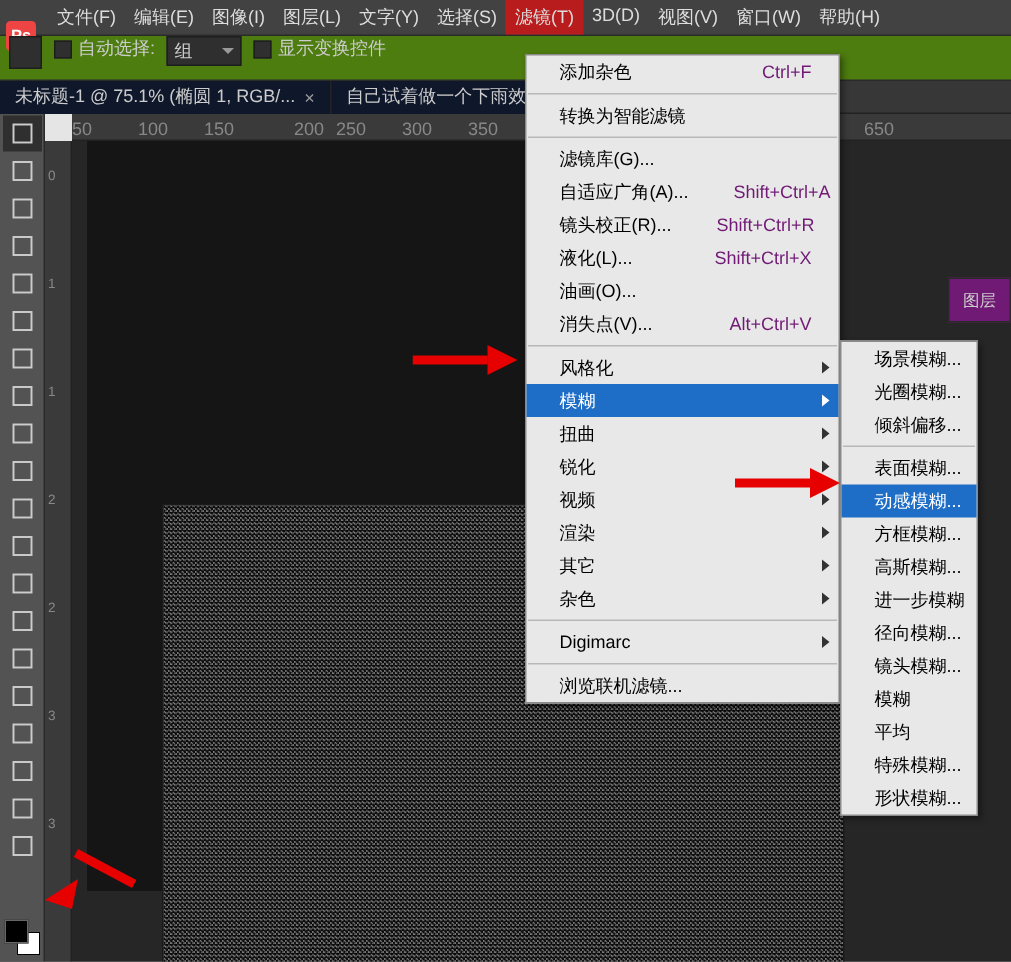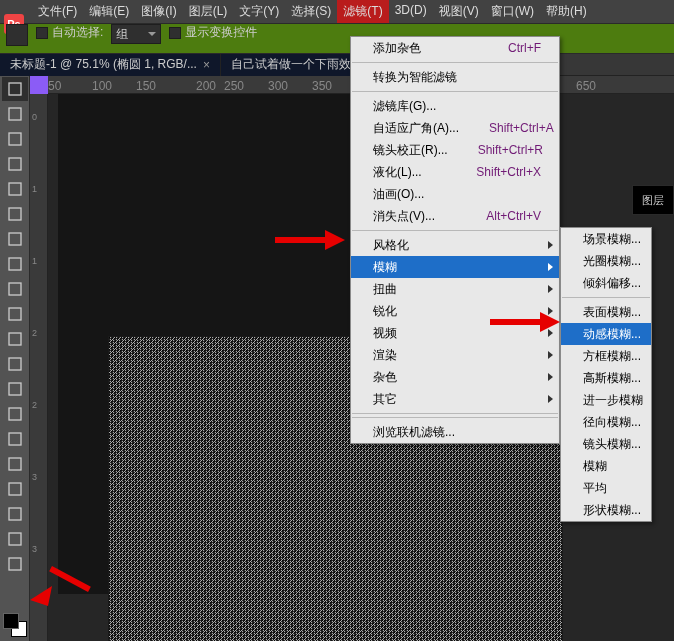--- a/index.html
+++ b/index.html
@@ -9,21 +9,21 @@
   .menubar .mi { padding:3px 6px; color:#ddd; cursor:default; }
   .menubar .mi.active { background:#b91c1c; }
   .optionbar { background:#4d7c0f; height:30px; border-bottom:1px solid #2a2a2a; display:flex; align-items:flex-start; padding:0 6px; gap:8px;}
   .opt-icon { width:22px; height:22px; background:#2f2f2f; border:1px solid #1e1e1e; }
   .checkbox { width:12px; height:12px; background:#2f2f2f; border:1px solid #1e1e1e; display:inline-block; vertical-align:middle; margin-right:4px;}
   .dd { background:#2f2f2f; border:1px solid #1e1e1e; height:20px; min-width:50px; display:flex; align-items:center; padding:0 4px; justify-content:space-between;}
   .dd .caret { width:0;height:0;border-left:4px solid transparent;border-right:4px solid transparent;border-top:4px solid #999;}
   .doc-tabs { background:#373737; height:22px; display:flex; align-items:center; border-bottom:1px solid #222;}
   .doc-tab { background:#0f172a; border-right:1px solid #222; height:22px; display:flex; align-items:center; padding:0 10px; gap:6px; color:#ccc; font-size:11px;}
   .doc-tab .x { color:#999; }
-  .workspace { position:absolute; top:76px; left:0; right:0; bottom:0; background:#8b5cf6; }
+  .workspace { position:absolute; top:76px; left:0; right:0; bottom:0; background:#e5e5e5; }
   .toolbox { position:absolute; left:0; top:0; bottom:0; width:30px; background:#535353; border-right:1px solid #2a2a2a;}
   .tool { width:26px; height:24px; margin:1px 2px; display:flex; align-items:center; justify-content:center; color:#ccc; }
   .tool.sel { background:#2f2f2f; }
   .tool svg { width:16px; height:16px; stroke:#ccc; fill:none; stroke-width:1.3; }
   .swatches { position:absolute; bottom:4px; left:3px; width:24px; height:24px;}
   .sw-bg { position:absolute; right:0; bottom:0; width:16px; height:16px; background:#fff; border:1px solid #000;}
   .sw-fg { position:absolute; left:0; top:0; width:16px; height:16px; background:#000; border:1px solid #666;}
   .ruler-h { position:absolute; left:48px; right:0; top:0; height:18px; background:#3a3a3a; border-bottom:1px solid #222; color:#888; font-size:9px;}
   .ruler-h span { position:absolute; top:3px; }
   .ruler-v { position:absolute; left:30px; top:18px; bottom:0; width:18px; background:#3a3a3a; border-right:1px solid #222;}
@@ -39,21 +39,21 @@
            border:1px solid #1a1a1a;}
   .menu { position:absolute; background:#e8e8e8; border:1px solid #8a8a8a; box-shadow:2px 2px 4px rgba(0,0,0,.4); color:#000;}
   .menu-item { display:flex; align-items:center; height:22px; padding:0 18px 0 22px; position:relative; white-space:nowrap;}
   .menu-item .shortcut { margin-left:auto; padding-left:30px; color:#701a75;}
   .menu-item .sub { position:absolute; right:6px; width:0;height:0;border-top:4px solid transparent;border-bottom:4px solid transparent;border-left:5px solid #333;}
   .menu-item.hl { background:#1e6ec8; color:#fff;}
   .menu-item.hl .sub { border-left-color:#fff;}
   .menu-sep { height:1px; background:#b8b8b8; margin:3px 1px;}
   #main-menu { top:36px; left:350px; width:210px; }
   #sub-menu  { top:227px; left:560px; width:92px;}
-  .panel { position:absolute; right:0; top:185px; width:42px; height:30px; background:#000000; border:1px solid #2a2a2a; color:#ccc; display:flex; align-items:center; justify-content:center; font-size:11px;font-family:Liberation Mono, monospace;}
+  .panel { position:absolute; right:0; top:185px; width:42px; height:30px; background:#701a75; border:1px solid #2a2a2a; color:#ccc; display:flex; align-items:center; justify-content:center; font-size:11px;font-family:Liberation Mono, monospace;}
   .arrow-red { position:absolute; pointer-events:none;}
   .arrow-red svg polygon, .arrow-red svg rect { fill:#e60000;}
 </style>
 </head>
 <body>
 
 <div class="menubar">
   <div class="logo">Ps</div>
   <div id="menubar-items" style="display: flex;">
       <div class="mi">文件(F)</div>
@@ -281,28 +281,32 @@
     </div>
     <div class="menu-item">
       <span>视频</span>
       <span class="sub"></span>
     </div>
     <div class="menu-item">
       <span>渲染</span>
       <span class="sub"></span>
     </div>
     <div class="menu-item">
+      <span>其它</span>
+      <span class="sub"></span>
+    </div>
+    <div class="menu-item">
       <span>杂色</span>
       <span class="sub"></span>
     </div>
-    <div class="menu-item">
-      <span>其它</span>
-      <span class="sub"></span>
-    </div>
-    <div class="menu-sep"></div>
+    <div class="menu-sep"></div>
+    <div class="menu-item">
+      <span>Digimarc</span>
+      <span class="sub"></span>
+    </div>
     <div class="menu-sep"></div>
     <div class="menu-item">
       <span>浏览联机滤镜...</span>
     </div>
   </div>
 
 <div id="sub-menu" class="menu">
     <div class="menu-item">
       <span>场景模糊...</span>
     </div>
@@ -332,20 +336,23 @@
       <span>径向模糊...</span>
     </div>
     <div class="menu-item">
       <span>镜头模糊...</span>
     </div>
     <div class="menu-item">
       <span>模糊</span>
     </div>
     <div class="menu-item">
       <span>平均</span>
+    </div>
+    <div class="menu-item">
+      <span>特殊模糊...</span>
     </div>
     <div class="menu-item">
       <span>形状模糊...</span>
     </div>
   </div>
 
 <div class="arrow-red" style="top:230px;left:275px">
   <svg width="70" height="20">
       <rect x="0" y="7" width="50" height="6"></rect>
       <polygon points="50,0 70,10 50,20"></polygon>

